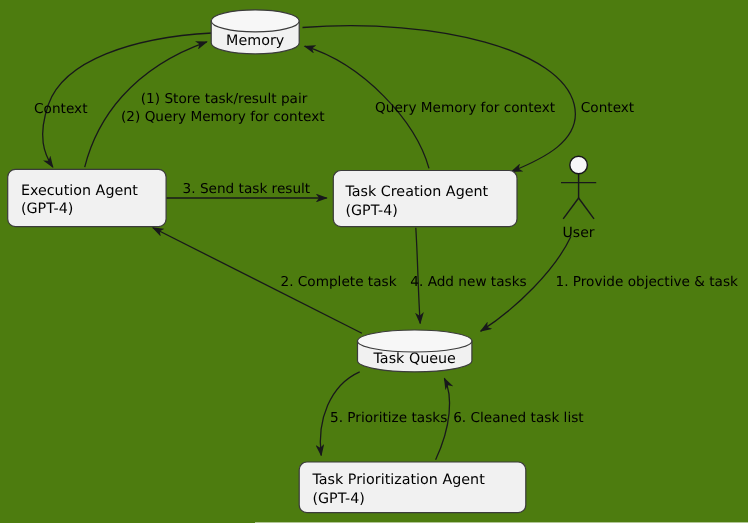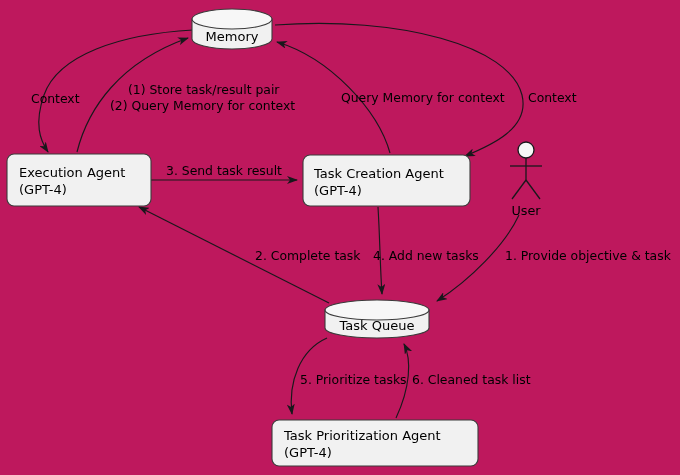--- a/index.html
+++ b/index.html
@@ -8,21 +8,21 @@
     padding: 0;
     background: #ffffff;
   }
   body {
     font-family: "DejaVu Sans", sans-serif;
   }
   #diagram-root {
     position: relative;
     width: 680px;
     height: 475px;
-    background: #be185d;
+    background: #4d7c0f;
     overflow: hidden;
   }
   #diagram-svg {
     position: absolute;
     top: 0;
     left: 0;
     width: 680px;
     height: 475px;
   }
   .edge-path {

